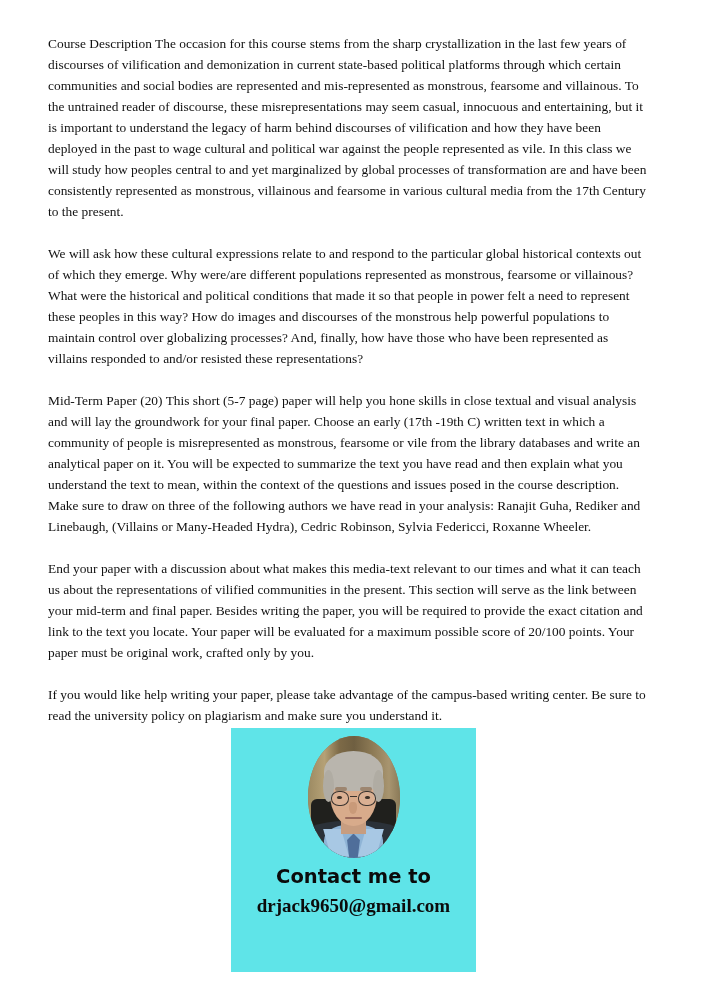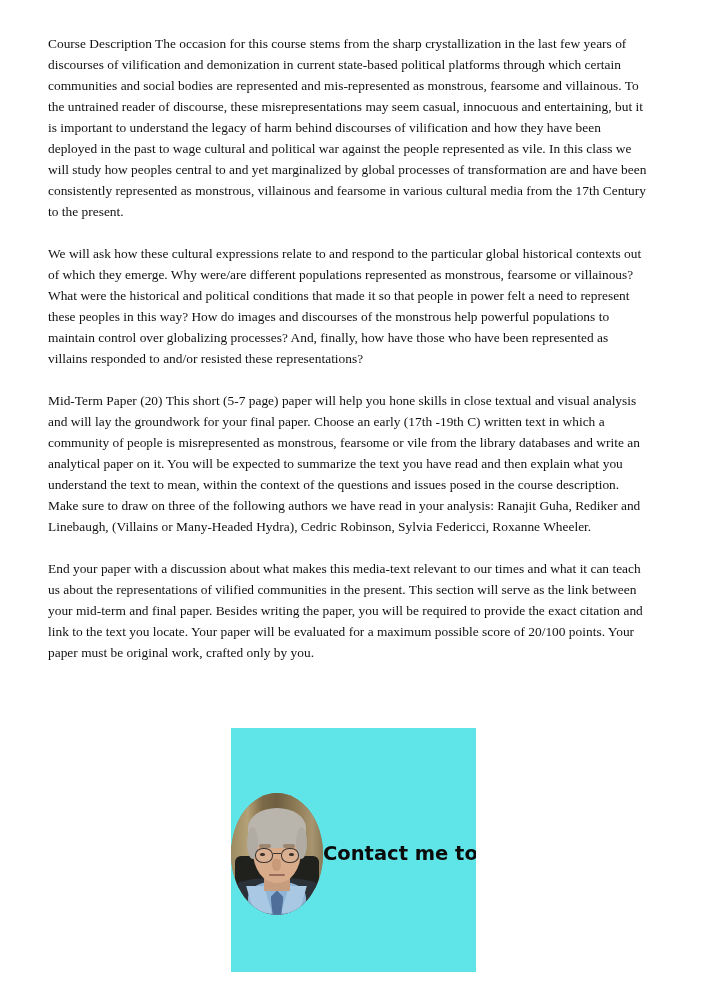--- a/index.html
+++ b/index.html
@@ -46,21 +46,21 @@
   
   #contact-overlay {
     position: absolute;
     left: 231px;
     top: 728px;
     width: 245px;
     height: 244px;
     background: #5FE4E8;
     box-sizing: border-box;
     display: flex;
-    flex-direction: row;
+    flex-direction: column;
     align-items: center;
     overflow: hidden;
   }
 
   #avatar {
     position: relative;
     width: 92px;
     height: 122px;
     margin-top: 8px;
     border-radius: 50% / 50%;
@@ -176,20 +176,21 @@
 </head>
 <body>
 
 <div id="page">
 
   <div id="doc-body">
     <p class="para">Course Description The occasion for this course stems from the sharp crystallization in the last few years of discourses of vilification and demonization in current state-based political platforms through which certain communities and social bodies are represented and mis-represented as monstrous, fearsome and villainous. To the untrained reader of discourse, these misrepresentations may seem casual, innocuous and entertaining, but it is important to understand the legacy of harm behind discourses of vilification and how they have been deployed in the past to wage cultural and political war against the people represented as vile. In this class we will study how peoples central to and yet marginalized by global processes of transformation are and have been consistently represented as monstrous, villainous and fearsome in various cultural media from the 17th Century to the present.</p>
     <p class="para">We will ask how these cultural expressions relate to and respond to the particular global historical contexts out of which they emerge. Why were/are different populations represented as monstrous, fearsome or villainous? What were the historical and political conditions that made it so that people in power felt a need to represent these peoples in this way? How do images and discourses of the monstrous help powerful populations to maintain control over globalizing processes? And, finally, how have those who have been represented as villains responded to and/or resisted these representations?</p>
     <p class="para">Mid-Term Paper (20) This short (5-7 page) paper will help you hone skills in close textual and visual analysis and will lay the groundwork for your final paper. Choose an early (17th -19th C) written text in which a community of people is misrepresented as monstrous, fearsome or vile from the library databases and write an analytical paper on it. You will be expected to summarize the text you have read and then explain what you understand the text to mean, within the context of the questions and issues posed in the course description. Make sure to draw on three of the following authors we have read in your analysis: Ranajit Guha, Rediker and Linebaugh, (Villains or Many-Headed Hydra), Cedric Robinson, Sylvia Federicci, Roxanne Wheeler.</p>
     <p class="para">End your paper with a discussion about what makes this media-text relevant to our times and what it can teach us about the representations of vilified communities in the present. This section will serve as the link between your mid-term and final paper. Besides writing the paper, you will be required to provide the exact citation and link to the text you locate. Your paper will be evaluated for a maximum possible score of 20/100 points. Your paper must be original work, crafted only by you.</p>
+    <p class="para">If you would like help writing your paper, please take advantage of the campus-based writing center. Be sure to read the university policy on plagiarism and make sure you understand it.</p>
   </div>
 
   <div id="contact-overlay" style="background: rgb(95, 228, 232);">
 
     <div id="avatar">
       <div class="ph-wallL"></div>
       <div class="ph-chairback"></div>
       <div class="ph-shoulders"></div>
       <div class="ph-shirt"></div>
       <div class="ph-collarL"></div>
@@ -205,15 +206,16 @@
       <div class="ph-glass-l"></div>
       <div class="ph-glass-r"></div>
       <div class="ph-bridge"></div>
       <div class="ph-eye-l"></div>
       <div class="ph-eye-r"></div>
       <div class="ph-nose"></div>
       <div class="ph-mouth"></div>
     </div>
 
     <div class="card-line" id="card-line1">Contact me to</div>
+    <div id="card-email">drjack9650@gmail.com</div>
   </div>
 
 </div>
 
 </body></html>

